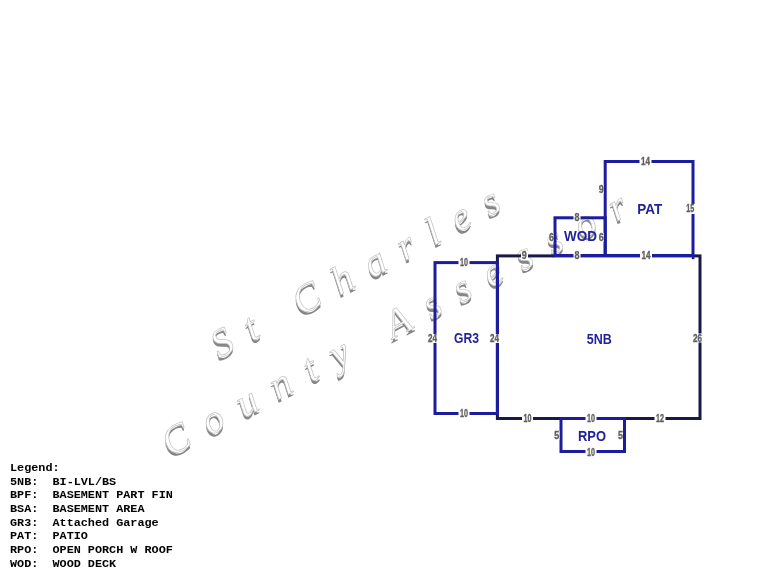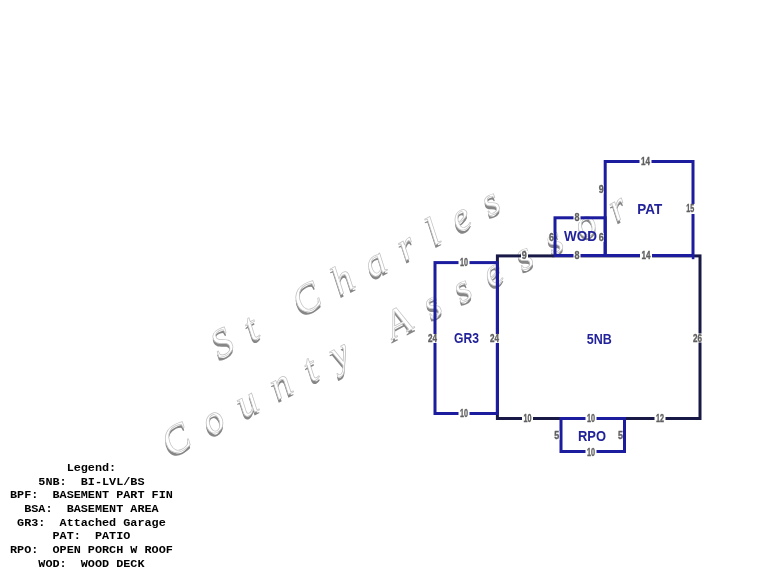--- a/index.html
+++ b/index.html
@@ -4,21 +4,21 @@
 <style>
 html,body{margin:0;padding:0;background:#fff;}
 #page{position:relative;transform:translateZ(0);width:762px;height:587px;overflow:hidden;background:#fff;
   font-family:"Liberation Sans",sans-serif;}
 .wm{position:absolute;white-space:pre;font-family:"Liberation Serif",serif;
   font-style:italic;font-size:40px;letter-spacing:17px;
   transform:rotate(-27.8deg);transform-origin:0 0;width:900px;height:60px;}
 .wm .sh{position:absolute;left:-1.5px;top:3px;color:#868686;}
 .wm .hi{position:absolute;left:0;top:0;color:#fff;-webkit-text-stroke:0.7px #c2c2c2;}
 .legend{position:absolute;left:10px;top:462px;font-family:"Liberation Mono",monospace;
-  font-weight:bold;font-size:11.8px;line-height:13.65px;color:#000;white-space:pre;text-align:center;}
+  font-weight:bold;font-size:11.8px;line-height:13.65px;color:#000;white-space:pre;}
 </style>
 </head>
 <body>
 <div id="page">
 
 <div class="wm" style="left:201.5px;top:326px;"><span class="sh">St Charles</span><span class="hi">St Charles</span></div>
 
 <div class="wm" style="left:152.7px;top:424.3px;letter-spacing:18.2px;"><span class="sh">County Assessor</span><span class="hi">County Assessor</span></div>
 
 <svg width="762" height="587" style="position:absolute;left:0;top:0" xmlns="http://www.w3.org/2000/svg">

